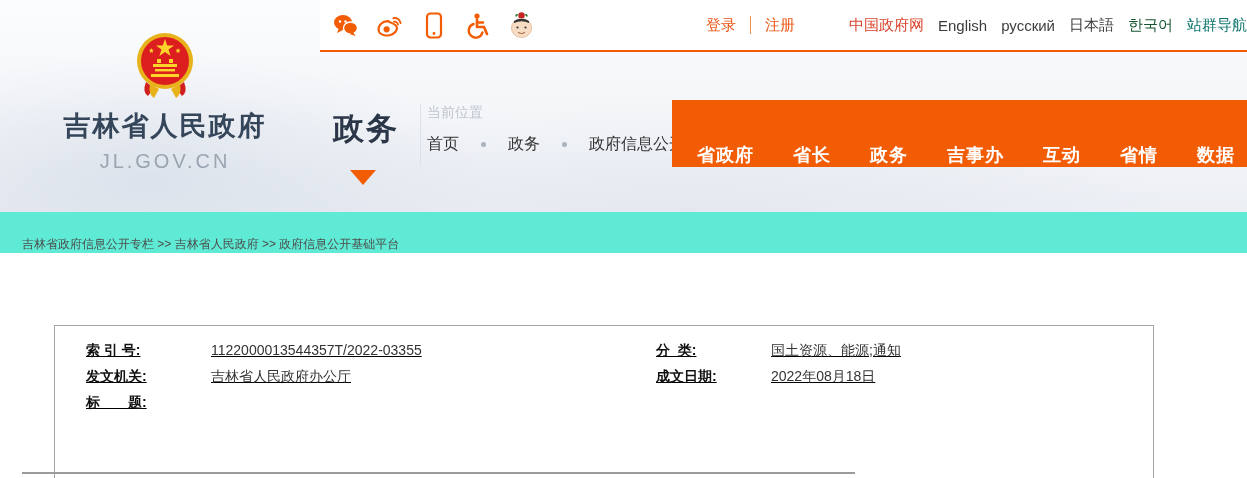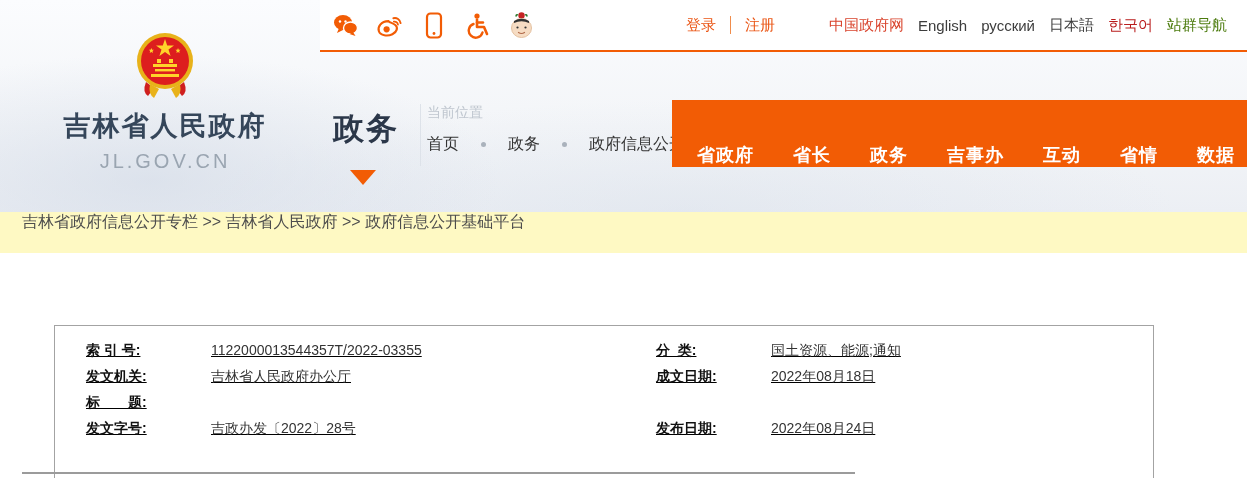--- a/index.html
+++ b/index.html
@@ -16,21 +16,21 @@
   }
 
   
   .topbar{
     position:absolute; left:320px; right:0; top:0; height:52px;
     background:#ffffff; border-bottom:2px solid #f25c05;
     display:flex; align-items:center;
   }
   .topbar-icons{ display:flex; align-items:center; gap:17px; padding-left:12px; }
   .tb-icon{ width:27px; height:27px; display:flex; align-items:center; justify-content:center; cursor:pointer; }
-  .topbar-right{ margin-left:auto; display:flex; align-items:center; gap:14px; padding-right:20px; font-size:15px; }
+  .topbar-right{ margin-left:auto; display:flex; align-items:center; gap:14px; padding-right:0; font-size:15px; }
   .tb-link{ cursor:pointer; white-space:nowrap; }
   .tb-sep{ width:1px; height:18px; background:#f08c4b; }
   .gap-lg{ width:26px; }
 
   
   .brand{ position:absolute; left:50px; top:30px; width:230px; text-align:center; }
   .brand-emblem{ display:block; margin:0 auto; }
   .brand-name{ margin-top:8px; font-size:27px; font-weight:bold; color:#35465a; letter-spacing:2px; }
   .brand-domain{ margin-top:6px; font-size:20px; color:#9aa5b1; letter-spacing:3px; }
 
@@ -49,22 +49,22 @@
   
   .main-nav{
     position:absolute; left:672px; top:100px; right:0; height:67px;
     background:#f25c05; display:flex; align-items:flex-end; gap:39px; padding-left:25px;
   }
   .nav-item{ color:#ffffff; font-size:18px; font-weight:bold; letter-spacing:1px; cursor:pointer; white-space:nowrap; }
 
   
   .path-bar{
     position:absolute; left:0; top:212px; width:1247px; height:41px;
-    background:#fef9c3; display:flex; align-items:flex-start; padding-left:22px;
-    font-size:16px; color:#4d4d4d;
+    background:#5eead4; display:flex; align-items:flex-end; padding-left:22px;
+    font-size:12px; color:#4d4d4d;
   }
 
   
   .meta-box{
     position:absolute; left:54px; top:325px; width:1100px; height:164px;
     background:#ffffff; border:1px solid #a3a3a3; padding:12px 0 0 31px;
     font-size:14px;
     text-decoration:underline;
   }
   .meta-row{ display:flex; height:26px; align-items:center; }
@@ -132,22 +132,22 @@
     </div>
     <div class="topbar-right">
       <span class="tb-link" style="color:#ea5514;">登录</span>
       <span class="tb-sep"></span>
       <span class="tb-link" style="color:#ea5514;">注册</span>
       <span class="gap-lg"></span>
       <span class="tb-link" style="color:#d9442d;">中国政府网</span>
       <span class="tb-link" style="color:#3d3d3d;">English</span>
       <span class="tb-link" style="color:#3d3d3d;">русский</span>
       <span class="tb-link" style="color:#3d3d3d;">日本語</span>
-      <span class="tb-link" style="color:#b91c1c;">한국어</span>
-      <span class="tb-link" style="color:#4d7c0f;">站群导航</span>
+      <span class="tb-link" style="color:#14532d;">한국어</span>
+      <span class="tb-link" style="color:#0f766e;">站群导航</span>
     </div>
   </div>
 
   <div class="brand">
     <svg class="brand-emblem" width="62" height="70" viewBox="0 0 62 70">
       <path d="M12 52 Q8 62 14 66 L20 58 Z" fill="#cf1f1f"></path>
       <path d="M50 52 Q54 62 48 66 L42 58 Z" fill="#cf1f1f"></path>
       <path d="M16 54 Q14 64 20 68 L25 59 Z" fill="#e8b21a"></path>
       <path d="M46 54 Q48 64 42 68 L37 59 Z" fill="#e8b21a"></path>
       <circle cx="31" cy="31" r="28" fill="#e8b21a"></circle>
@@ -216,25 +216,15 @@
     <div class="m-right">
       <span class="m-label r">成文日期:</span>
       <span class="m-value">2022年08月18日</span>
     </div>
   </div>
   <div class="meta-row">
     <div class="m-left" style="width:auto;">
       <span class="m-label">标　　题:</span>
     </div>
   </div>
-  <div class="meta-row">
-    <div class="m-left">
-      <span class="m-label">发文字号:</span>
-      <span class="m-value">吉政办发〔2022〕28号</span>
-    </div>
-    <div class="m-right">
-      <span class="m-label r">发布日期:</span>
-      <span class="m-value">2022年08月24日</span>
-    </div>
-  </div>
 </section>
 
 <div class="bottom-rule"></div>
 
 </body></html>

